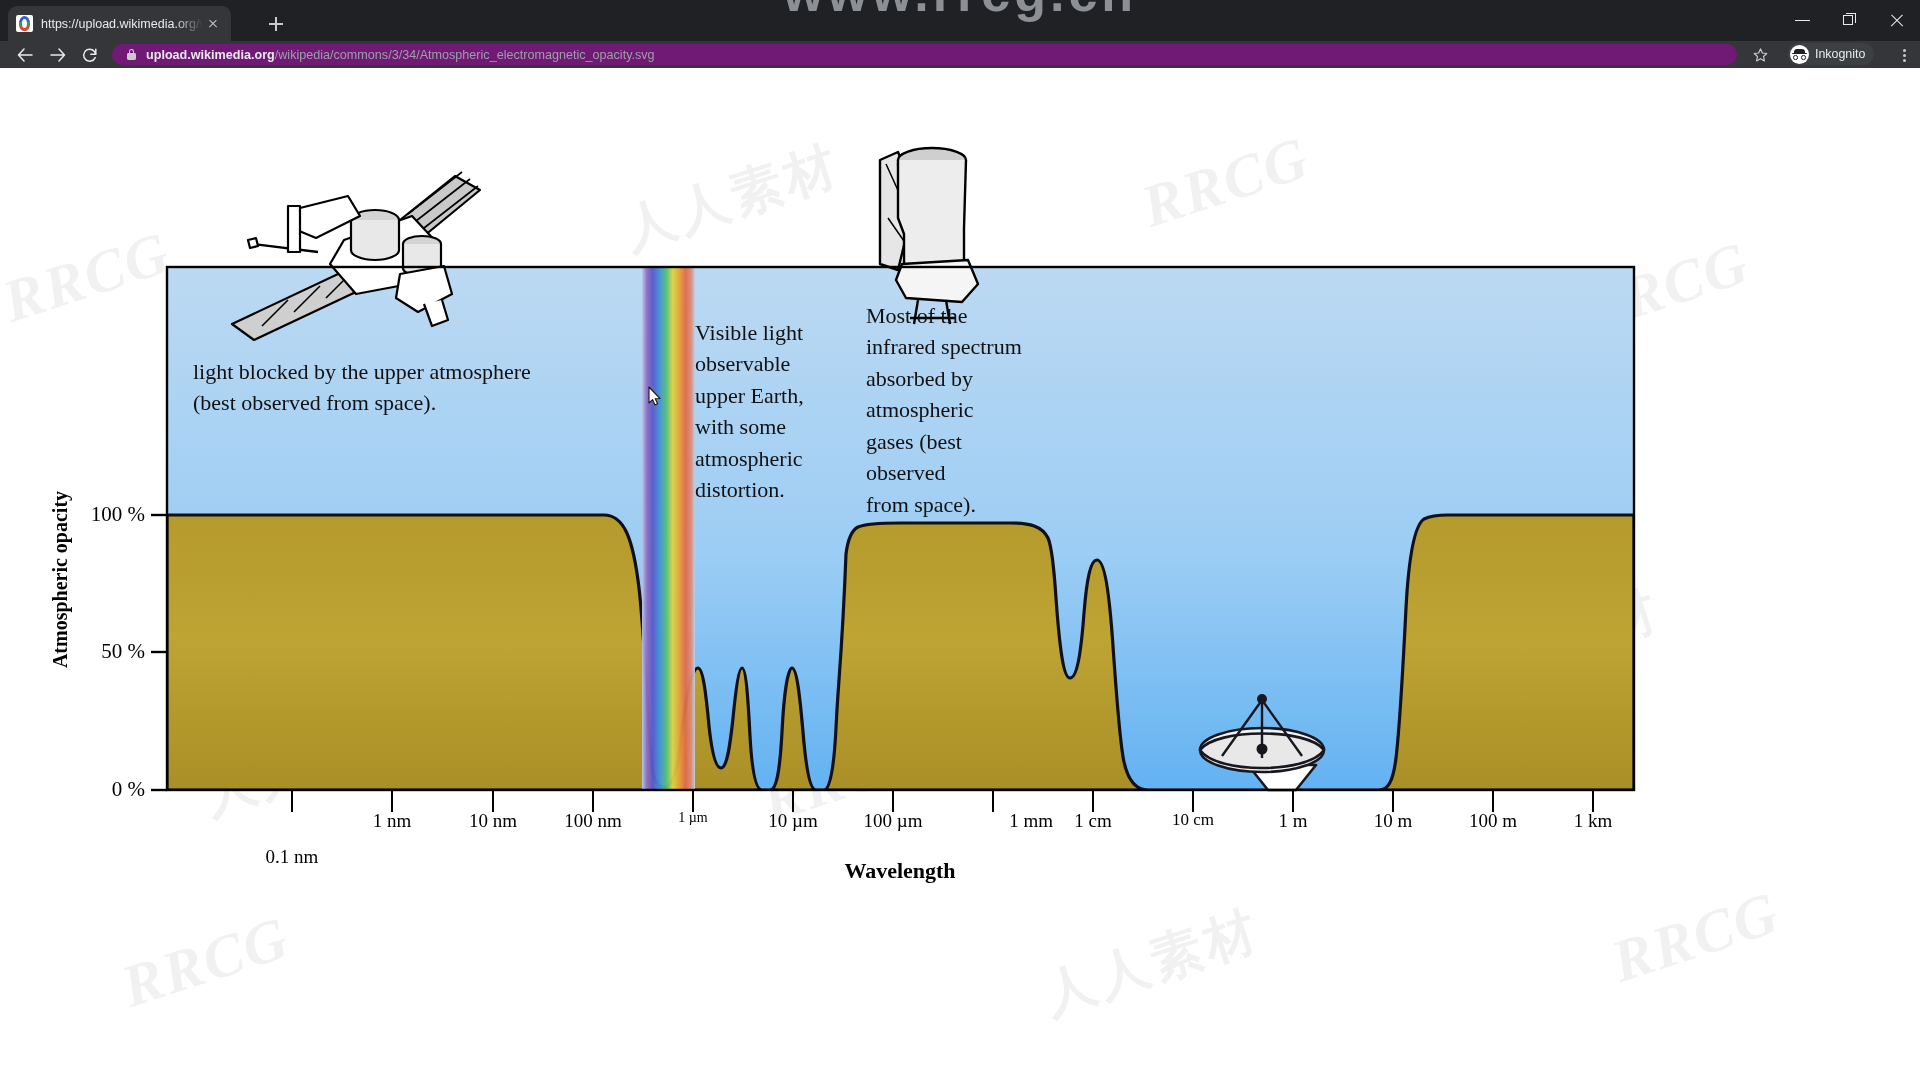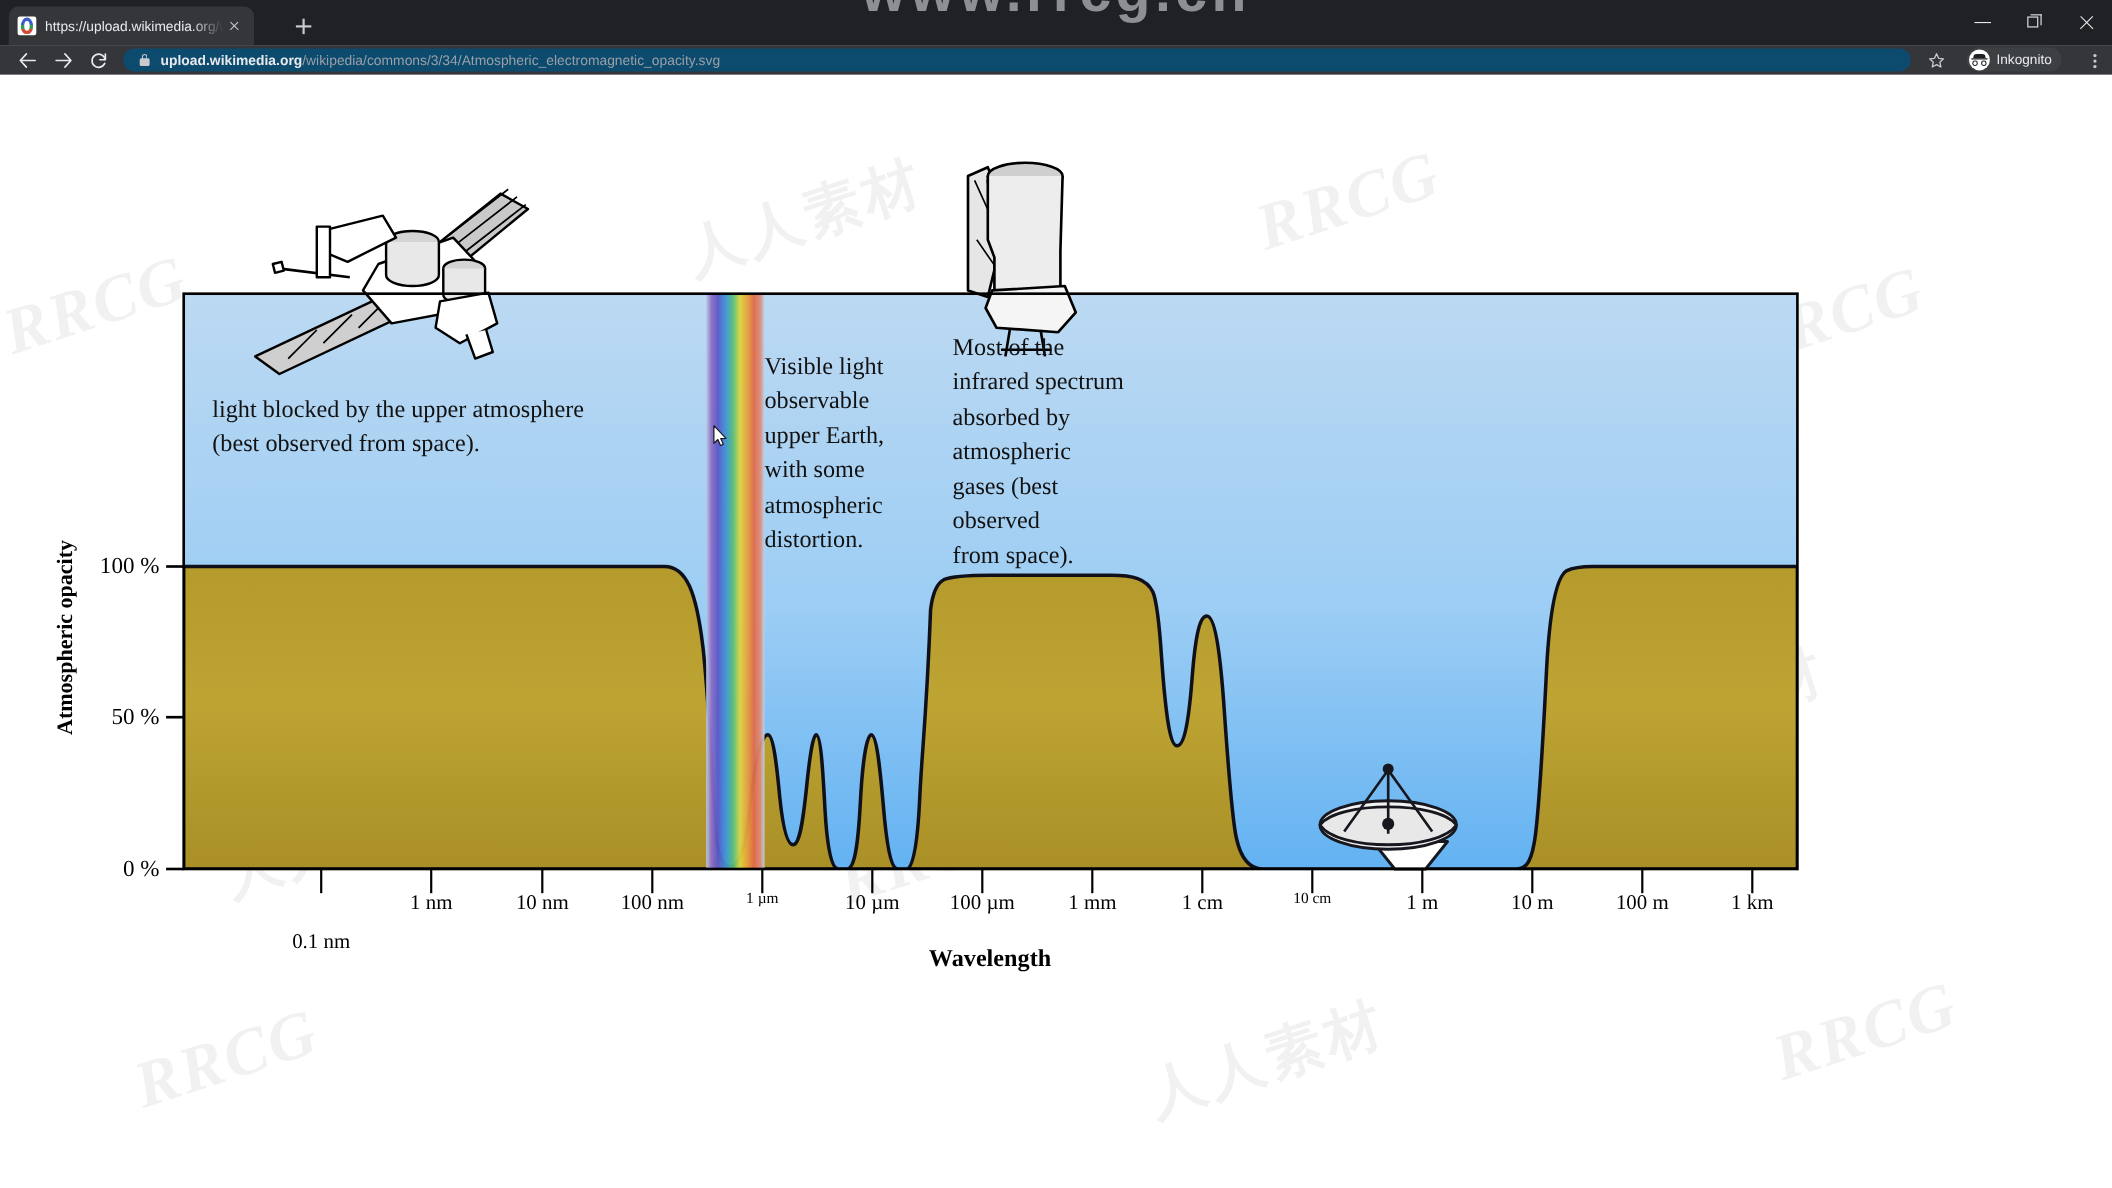--- a/index.html
+++ b/index.html
@@ -91,21 +91,21 @@
     background: #35363a;
   }
   .navbtn { position: absolute; top: 0; width: 30px; height: 27px; }
   .navbtn svg { position: absolute; left: 7px; top: 6.5px; }
   .nav-back { left: 10px; }
   .nav-fwd  { left: 43px; }
   .nav-rel  { left: 75px; }
 
   .omnibox {
     position: absolute; left: 112px; top: 3px; width: 1625px; height: 21px;
-    background: #0c4a6e; border-radius: 11px;
+    background: #701a75; border-radius: 11px;
     display: flex; align-items: center; padding-left: 14px;
   }
   .lock { position: relative; width: 11px; height: 11px; flex: 0 0 11px; margin-right: 9px; }
   .lock .shackle {
     position:absolute; left:2.6px; top:0; width:5.6px; height:5px;
     border:1.3px solid #c8cacd; border-bottom:none; border-radius:3px 3px 0 0;
   }
   .lock .body {
     position:absolute; left:0.6px; top:4.4px; width:9.5px; height:6.6px;
     background:#c8cacd; border-radius:1.4px;
@@ -452,23 +452,23 @@
     <div style="position:absolute;left:60px;top:709px;width:85px;text-align:right;
                 font-family:'Liberation Serif',serif;font-size:21px;color:#000;">0 %</div>
 
     <div style="position:absolute;left:232px;top:742px;width:120px;text-align:center;font-family:'Liberation Serif',serif;font-size:19px;color:#000;margin-top:36px;">0.1 nm</div>
     <div style="position:absolute;left:332px;top:742px;width:120px;text-align:center;font-family:'Liberation Serif',serif;font-size:19px;color:#000;">1 nm</div>
     <div style="position:absolute;left:433px;top:742px;width:120px;text-align:center;font-family:'Liberation Serif',serif;font-size:19px;color:#000;">10 nm</div>
     <div style="position:absolute;left:533px;top:742px;width:120px;text-align:center;font-family:'Liberation Serif',serif;font-size:19px;color:#000;">100 nm</div>
     <div style="position:absolute;left:633px;top:742px;width:120px;text-align:center;font-family:'Liberation Serif',serif;font-size:14px;color:#000;">1 µm</div>
     <div style="position:absolute;left:733px;top:742px;width:120px;text-align:center;font-family:'Liberation Serif',serif;font-size:19px;color:#000;">10 µm</div>
     <div style="position:absolute;left:833px;top:742px;width:120px;text-align:center;font-family:'Liberation Serif',serif;font-size:19px;color:#000;">100 µm</div>
-    <div style="position:absolute;left:933px;top:742px;width:120px;text-align:center;font-family:'Liberation Serif',serif;font-size:19px;color:#000;">1 mm</div>
+    <div style="position:absolute;left:933px;top:742px;width:120px;text-align:right;font-family:'Liberation Serif',serif;font-size:19px;color:#000;">1 mm</div>
     <div style="position:absolute;left:1033px;top:742px;width:120px;text-align:center;font-family:'Liberation Serif',serif;font-size:19px;color:#000;">1 cm</div>
-    <div style="position:absolute;left:1133px;top:742px;width:120px;text-align:center;font-family:'Liberation Serif',serif;font-size:14px;color:#000;">10 cm</div>
+    <div style="position:absolute;left:1133px;top:742px;width:120px;text-align:center;font-family:'Liberation Serif',serif;font-size:17px;color:#000;">10 cm</div>
     <div style="position:absolute;left:1233px;top:742px;width:120px;text-align:center;font-family:'Liberation Serif',serif;font-size:19px;color:#000;">1 m</div>
     <div style="position:absolute;left:1333px;top:742px;width:120px;text-align:center;font-family:'Liberation Serif',serif;font-size:19px;color:#000;">10 m</div>
     <div style="position:absolute;left:1433px;top:742px;width:120px;text-align:center;font-family:'Liberation Serif',serif;font-size:19px;color:#000;">100 m</div>
     <div style="position:absolute;left:1533px;top:742px;width:120px;text-align:center;font-family:'Liberation Serif',serif;font-size:19px;color:#000;">1 km</div>
 
     <div style="position:absolute;left:740px;top:790px;width:320px;text-align:center;
                 font-family:'Liberation Serif',serif;font-size:22px;font-weight:bold;color:#000;">Wavelength</div>
 
     <div style="position:absolute;left:193px;top:288px;width:400px;
                 font-family:'Liberation Serif',serif;font-size:22px;line-height:1.43;color:#111;">

